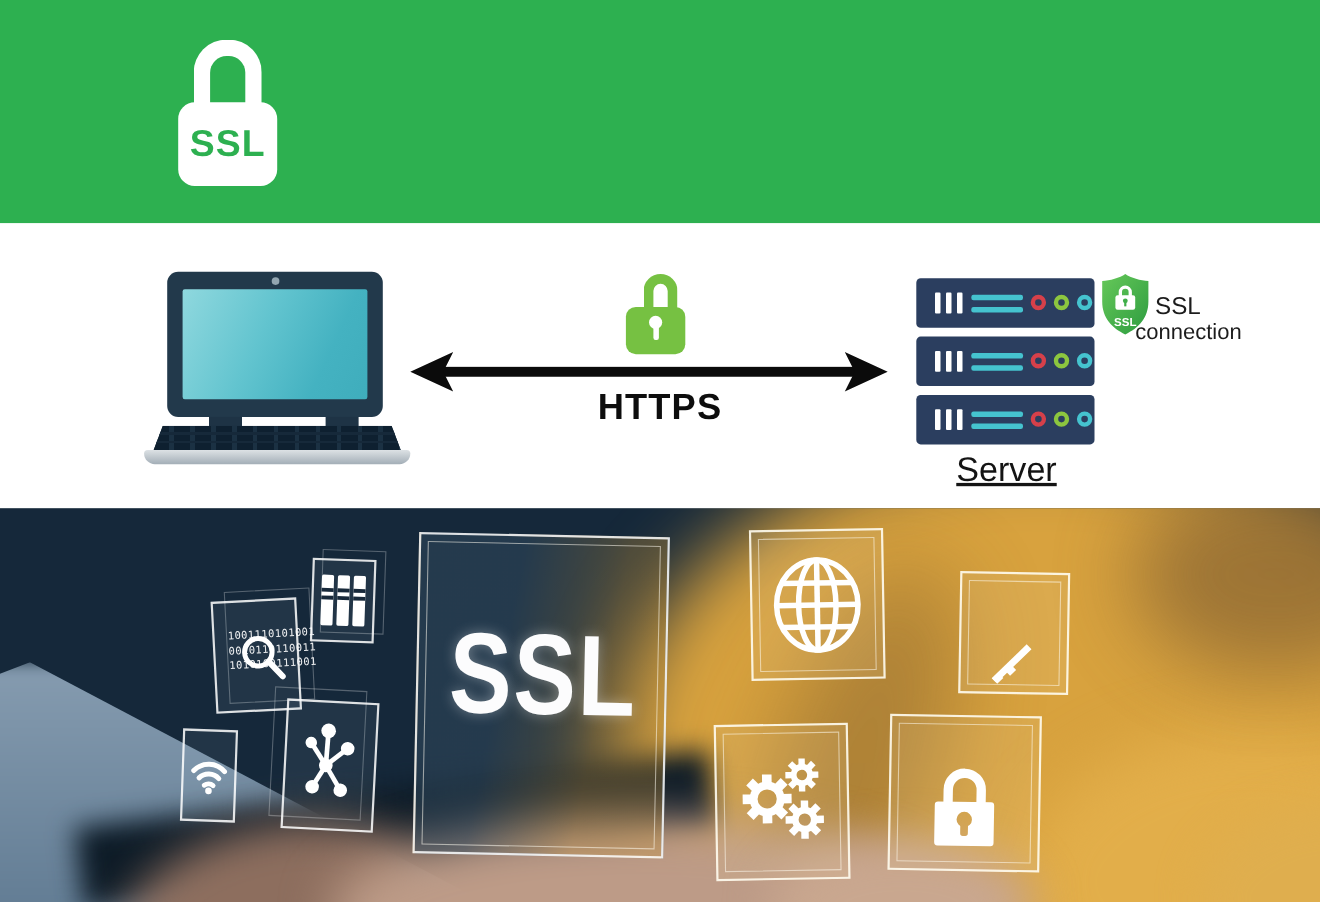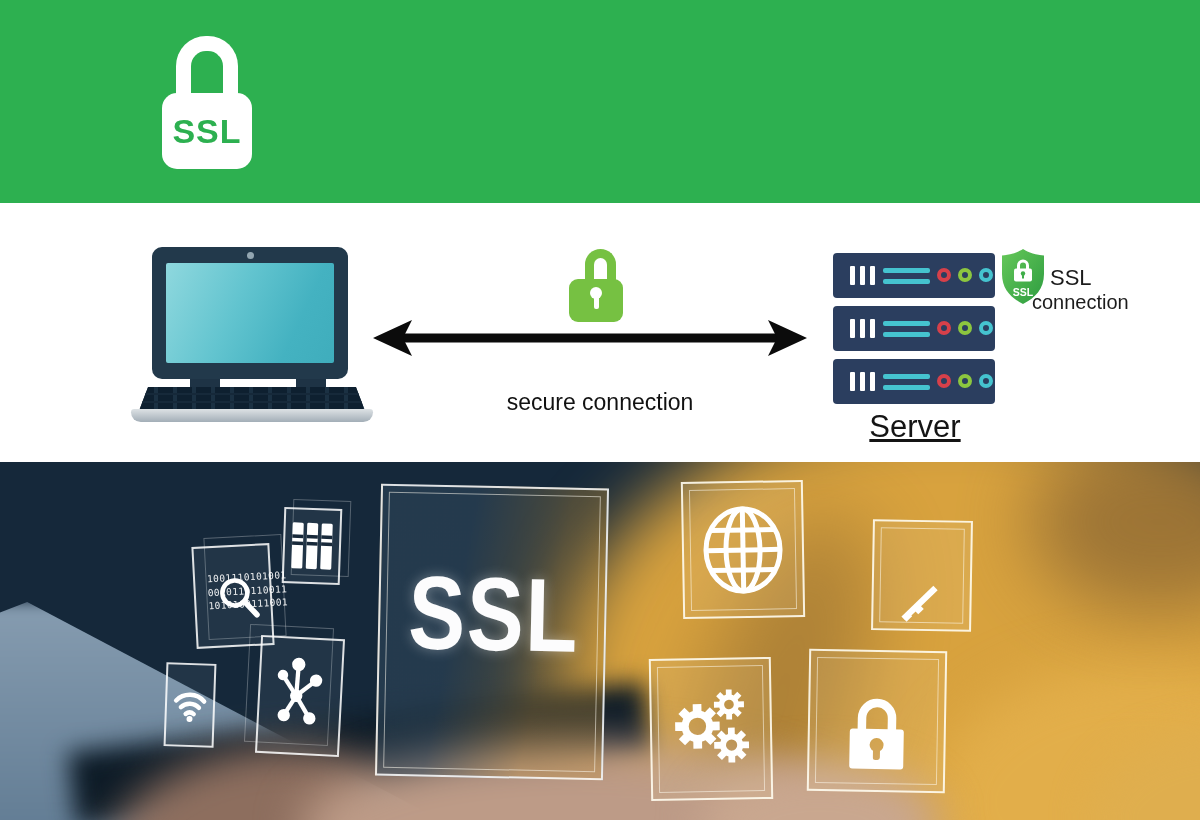--- a/index.html
+++ b/index.html
@@ -106,21 +106,21 @@
       <rect x="24" y="16.5" width="388" height="9" fill="#0b0b0b"></rect>
       <polygon points="1,21 40,3 31,21 40,39" fill="#0b0b0b"></polygon>
       <polygon points="435,21 396,3 405,21 396,39" fill="#0b0b0b"></polygon>
     </svg>
 
     <div id="mid-lock-shackle" class="abs"></div>
     <div id="mid-lock-body" class="abs"></div>
     <div id="mid-keyhole-circle" class="abs"></div>
     <div id="mid-keyhole-stem" class="abs"></div>
 
-    <div id="https-sub" class="abs">secure connection</div>
+    <div id="https-title" class="abs">HTTPS</div>
 
     <div class="abs server-rack" style="top:50px;">
       <span class="rack-bars">
           <i></i>
           <i></i>
           <i></i>
         </span>
       <span class="rack-lines">
           <i></i>
           <i></i>

